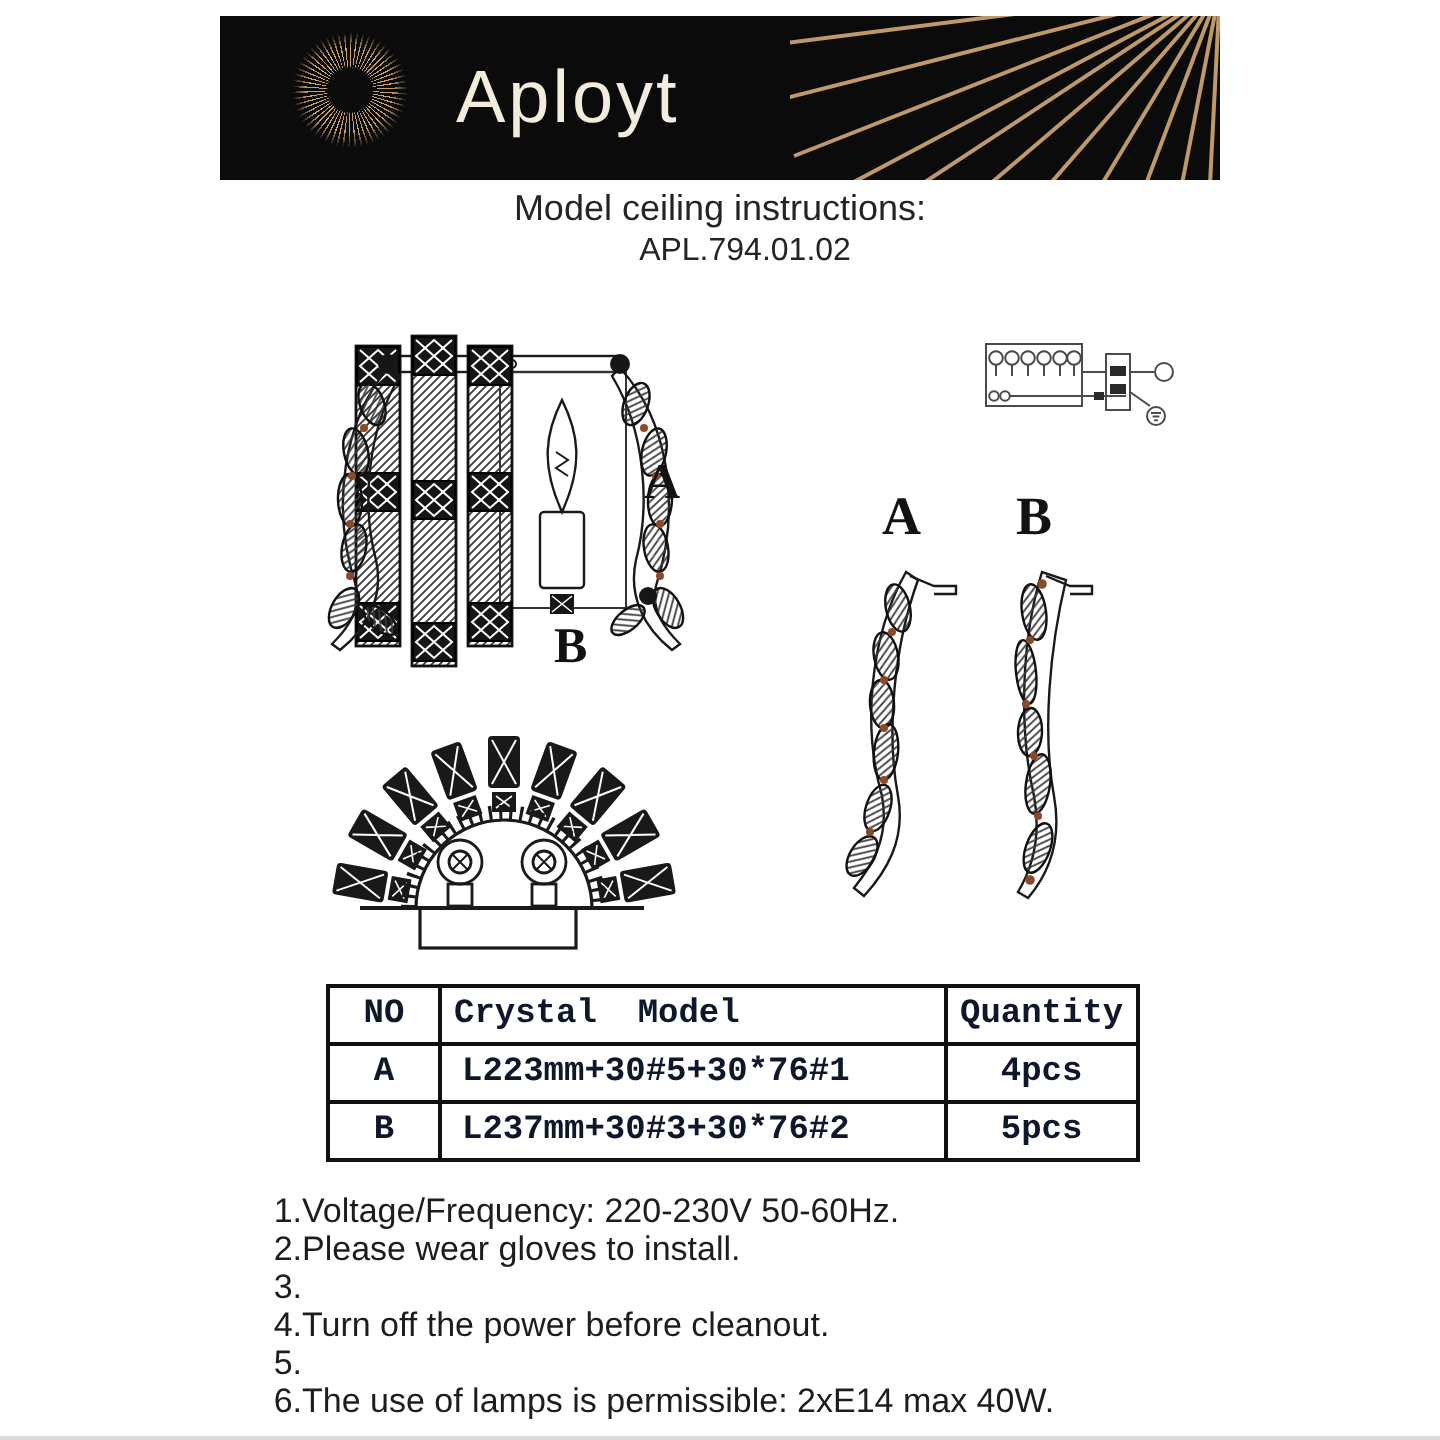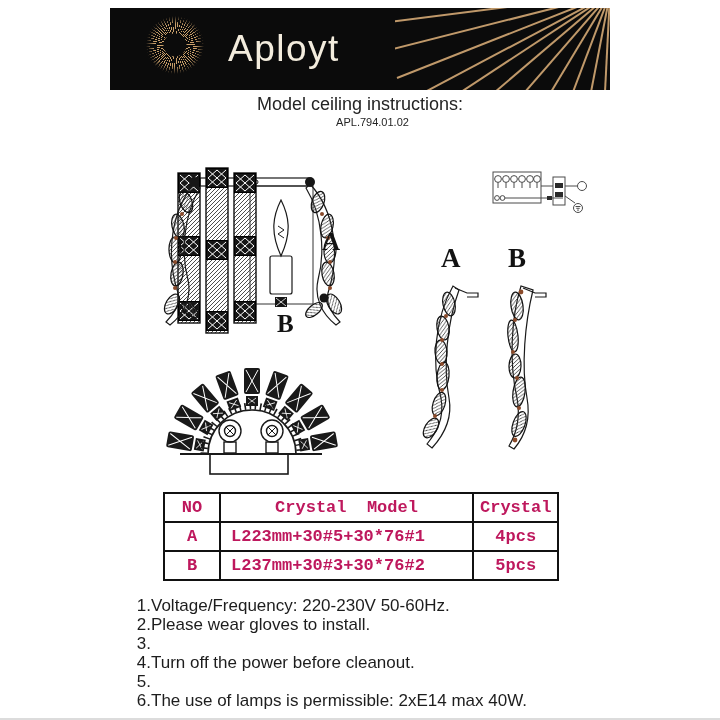--- a/index.html
+++ b/index.html
@@ -13,33 +13,33 @@
       radial-gradient(circle, rgba(0,0,0,0) 0 21px, #0b0b0b 29px),
       radial-gradient(circle, #0b0b0b 0 11px, rgba(11,11,11,0) 12px),
       repeating-conic-gradient(#c99f6a 0deg 1.8deg, rgba(11,11,11,0) 1.8deg 6.2deg);}
   .brand{position:absolute;left:118px;top:0;height:82px;display:flex;align-items:center;
     font-size:37px;letter-spacing:1.5px;color:#f3ecdd;font-weight:400;}
   .corner-rays{position:absolute;right:0;top:0;}
 
   
   .title-block{position:absolute;left:0;top:94px;width:720px;text-align:center;line-height:1.22;}
   .title-line1{font-size:18px;font-weight:500;color:#242424;}
-  .title-line2{font-size:11px;font-weight:500;color:#242424;padding-left:25px;}
+  .title-line2{font-size:16px;font-weight:500;color:#242424;padding-left:25px;}
 
   
   .drawing{position:absolute;}
   .diagram-label{position:absolute;font-family:"Liberation Serif",serif;font-weight:bold;
     font-size:25px;color:#121212;}
 
   
   .tbl{position:absolute;left:163px;top:492px;border-collapse:collapse;
-    font-family:"Liberation Mono",monospace;font-weight:bold;font-size:17px;color:#be185d;}
+    font-family:"Liberation Mono",monospace;font-weight:bold;font-size:17px;color:#0f172a;}
   .tbl th,.tbl td{border:2px solid #111;white-space:pre;padding:0 6px;height:27px;}
   .tbl .c-no{width:42px;text-align:center;}
-  .tbl .c-model{width:235px;text-align:center;}
+  .tbl .c-model{width:235px;text-align:left;}
   .tbl .c-model-val{width:235px;text-align:left;padding-left:10px;margin-top:24px;}
   .tbl .c-qty{width:66px;text-align:center;}
 
   
   .instructions{position:absolute;left:127px;top:596px;width:490px;font-size:17px;
     line-height:19.1px;color:#1d1d1d;font-weight:500;}
   .instr-row{display:flex;}
   .instr-num{width:24px;text-align:right;flex:none;}
   .instr-text{margin-left:0;}
 
@@ -306,21 +306,21 @@
 
     <line x1="16" y1="92" x2="158" y2="92" stroke="#1a1a1a" stroke-width="2"></line>
     <rect x="46" y="92" width="78" height="20" class="ink" stroke-width="1.6" fill="#fff"></rect>
   </svg>
 
   <table class="tbl">
     <tbody>
       <tr>
         <th class="c-no">NO</th>
         <th class="c-model">Crystal  Model</th>
-        <th class="c-qty">Crystal</th>
+        <th class="c-qty">Quantity</th>
       </tr>
       <tr>
         <td class="c-no">A</td>
         <td class="c-model-val">L223mm+30#5+30*76#1</td>
         <td class="c-qty">4pcs</td>
       </tr>
       <tr>
         <td class="c-no">B</td>
         <td class="c-model-val">L237mm+30#3+30*76#2</td>
         <td class="c-qty">5pcs</td>

